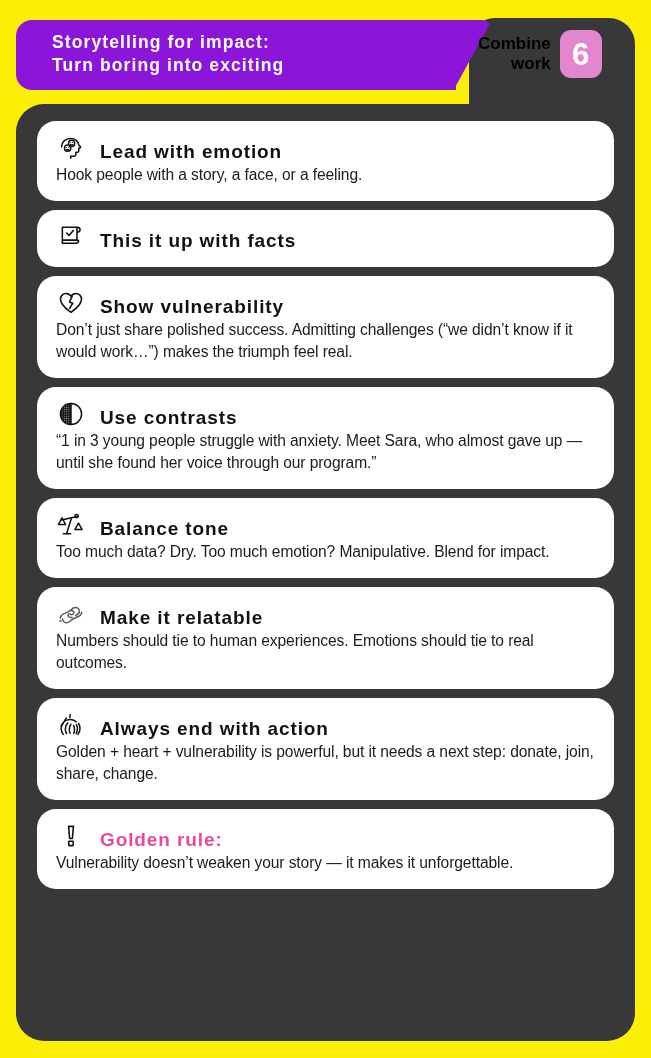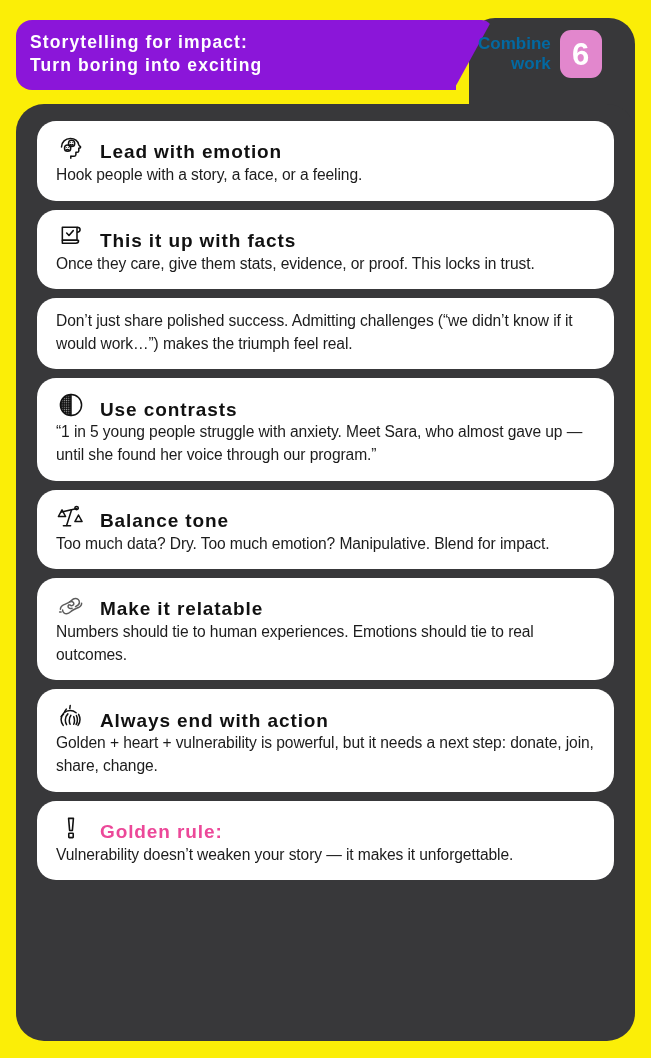--- a/index.html
+++ b/index.html
@@ -62,21 +62,21 @@
     width: 80px;
     height: 70px;
     background: #8B16D9;
     z-index: 2;
     clip-path: polygon(0 0, 100% 0, 52% 100%, 0% 100%);
     border-radius: 0 10px 0 0;
   }
 
   .banner-text {
     position: absolute;
-    left: 30px;
+    left: 52px;
     top: 31px;
     z-index: 5;
     color: #FFFFFF;
     font-weight: bold;
     font-size: 17.5px;
     line-height: 1.34;
     letter-spacing: 1.1px;
   }
   .banner-text .line { display: block; white-space: nowrap; }
 
@@ -84,21 +84,21 @@
     position: absolute;
     left: 478px;
     top: 30px;
     z-index: 6;
     display: flex;
     align-items: center;
     gap: 9px;
   }
 
   .combine-label {
-    color: #0369a1;
+    color: #000000;
     font-weight: bold;
     font-size: 17px;
     line-height: 1.16;
     text-align: right;
     letter-spacing: 0px;
   }
   .combine-label .line { display: block; white-space: nowrap; }
 
   .combine-badge {
     width: 42px;
@@ -240,44 +240,52 @@
         <span class="card-icon">
           <svg width="27" height="27" viewBox="0 0 28 28" fill="none" stroke="#111" stroke-width="1.6">
             <path d="M4.5 4.5h15.2v13.3H4.5z" stroke-linejoin="round"></path>
             <path d="M19.7 4.5c1.8 0 3.2 1 3.2 2.6 0 1.6-1.4 2.4-3.2 2.4" stroke-linejoin="round"></path>
             <path d="M4.5 17.8v3.1h13.9c1.7 0 2.9-1 2.9-2.5 0-.4-.3-.6-.7-.6H4.5z" stroke-linejoin="round"></path>
             <path d="M9 10.4l2.4 2.5 4.4-5" stroke-linecap="round" stroke-linejoin="round"></path>
           </svg>
         </span>
         <span class="card-title">This it up with facts</span>
       </div>
-      <div class="card-body">Once they care, give them stats, evidence, or proof. This locks in trust.</div>
-    </div>
-
-    <div class="card">
+    </div>
+
+    <div class="card">
+      <div class="card-head">
+        <span class="card-icon">
+          <svg width="28" height="28" viewBox="0 0 28 28" fill="none" stroke="#111" stroke-width="1.6">
+            <path d="M14 23.2S3.5 16.8 3.5 10.1c0-3.2 2.5-5.6 5.5-5.6 2.1 0 3.9 1.1 5 2.9 1.1-1.8 2.9-2.9 5-2.9 3 0 5.5 2.4 5.5 5.6 0 6.7-10.5 13.1-10.5 13.1z" stroke-linejoin="round"></path>
+            <path d="M15.1 7.4l-2.6 5.6 3.3 1.2-3.2 5.2" stroke-linecap="round" stroke-linejoin="round"></path>
+          </svg>
+        </span>
+        <span class="card-title">Show vulnerability</span>
+      </div>
       <div class="card-body">Don’t just share polished success. Admitting challenges (“we didn’t know if it would work…”) makes the triumph feel real.</div>
     </div>
 
     <div class="card">
       <div class="card-head">
         <span class="card-icon">
           <svg width="26" height="26" viewBox="0 0 28 28" fill="none" stroke="#111" stroke-width="1.6">
             <defs>
               <pattern id="dots4" width="2.4" height="2.4" patternUnits="userSpaceOnUse">
                 <circle cx="1" cy="1" r="0.6" fill="#111"></circle>
               </pattern>
             </defs>
             <path d="M14 2.6a11.4 11.4 0 000 22.8z" fill="url(#dots4)" stroke="none"></path>
             <circle cx="14" cy="14" r="11.4"></circle>
             <path d="M14 2.6v22.8" stroke-linecap="round"></path>
           </svg>
         </span>
         <span class="card-title">Use contrasts</span>
       </div>
-      <div class="card-body">“1 in 5 young people struggle with anxiety. Meet Sara, who almost gave up — until she found her voice through our program.”</div>
+      <div class="card-body">“1 in 3 young people struggle with anxiety. Meet Sara, who almost gave up — until she found her voice through our program.”</div>
     </div>
 
     <div class="card">
       <div class="card-head">
         <span class="card-icon">
           <svg width="28" height="28" viewBox="0 0 28 28" fill="none" stroke="#111" stroke-width="1.5">
             <path d="M4.6 9.1L19.9 5.4" stroke-linecap="round"></path>
             <path d="M9.6 22.4l4.9-15.4" stroke-linecap="round"></path>
             <path d="M6.4 22.7h7.2" stroke-linecap="round"></path>
             <path d="M1.4 13.5h7.2L5 6.9z" stroke-linejoin="round"></path>

